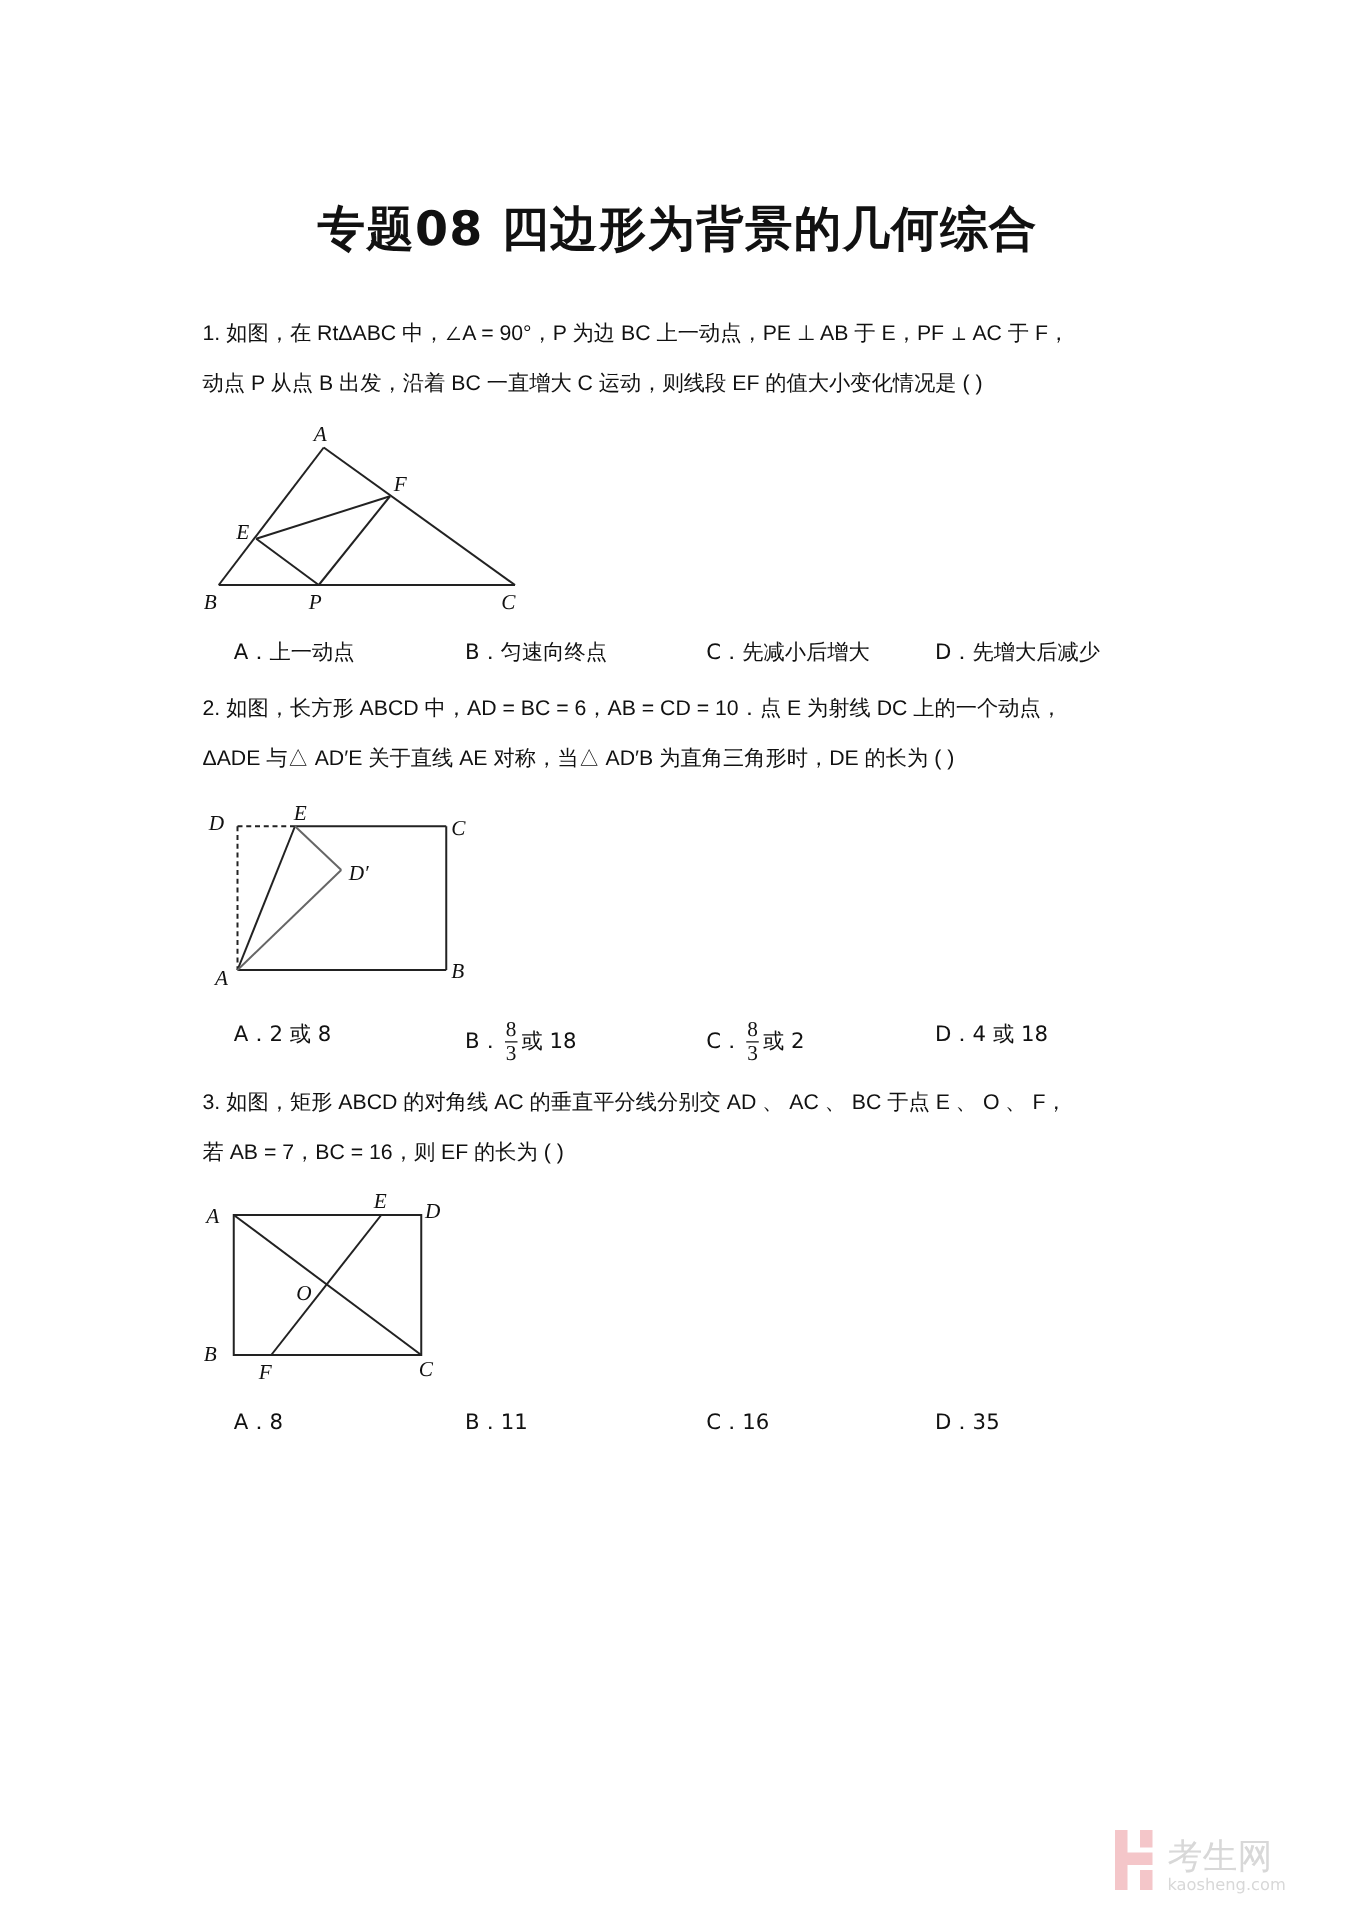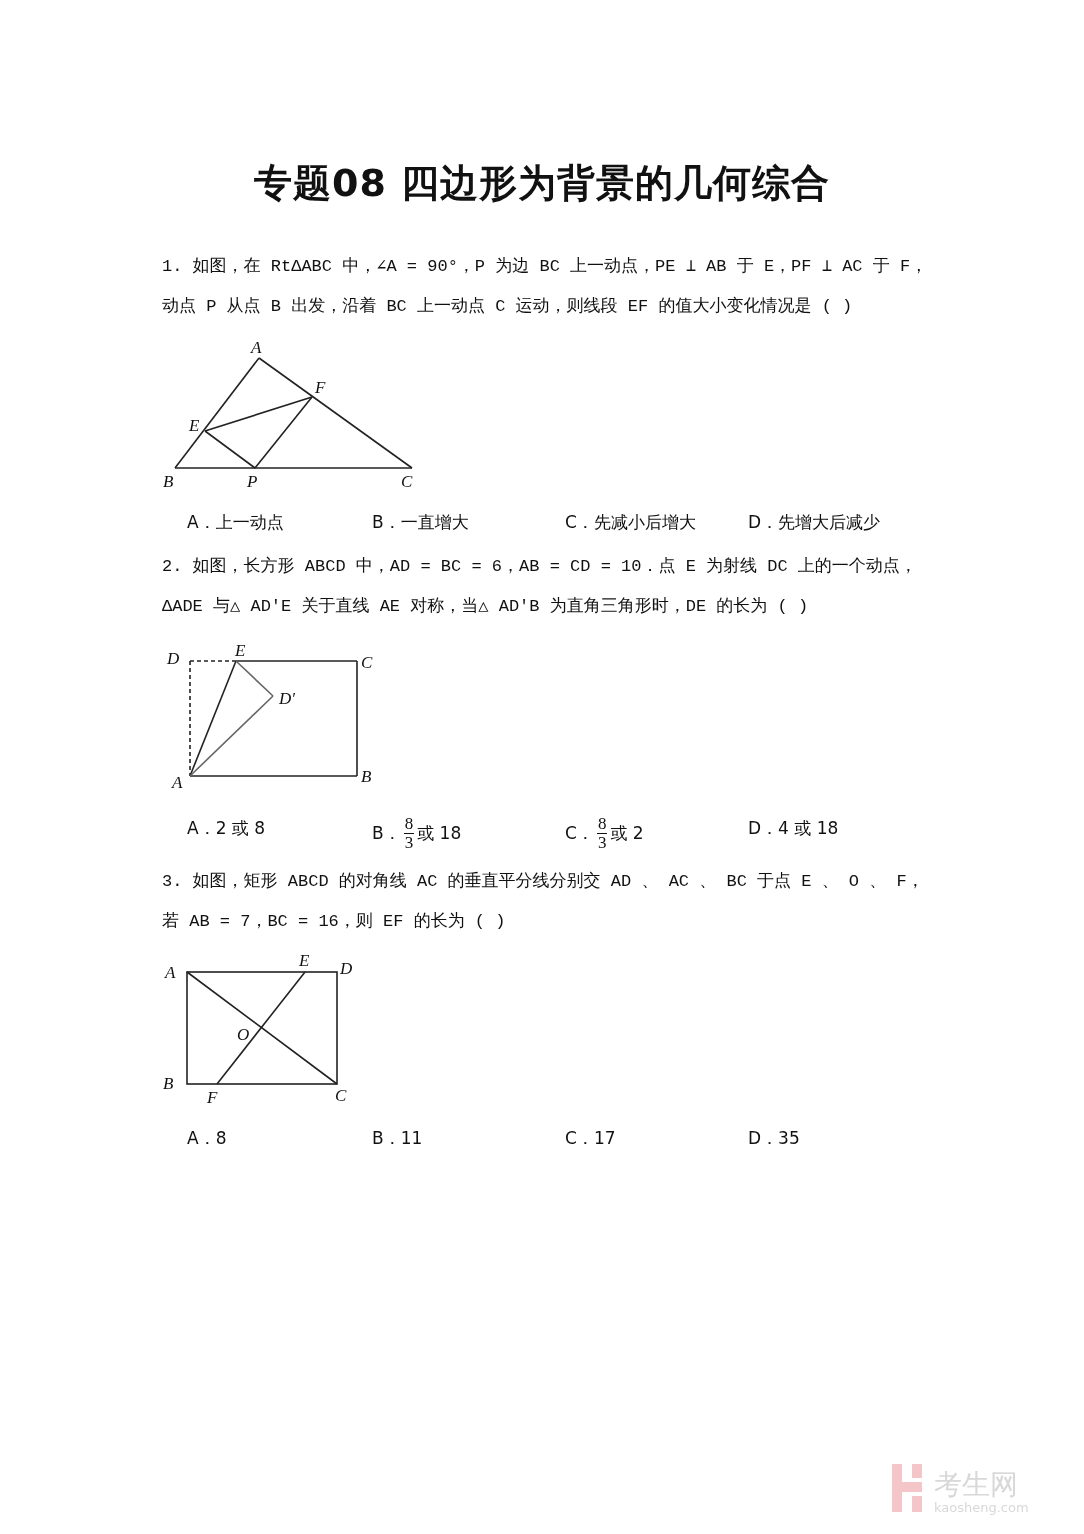--- a/index.html
+++ b/index.html
@@ -3,58 +3,58 @@
 <meta charset="utf-8">
 <style>
   html, body { margin: 0; padding: 0; background: #ffffff; }
   body { width: 1084px; height: 1534px; position: relative; overflow: hidden;
          font-family: "DejaVu Serif", "Liberation Serif", serif; color: #111; }
   .abs { position: absolute; }
   .title { left: 0; width: 1084px; top: 158px; text-align: center;
            font-size: 38px; font-weight: bold; letter-spacing: 1px;
            font-family: "DejaVu Sans", "Liberation Sans", sans-serif; }
   .qline { left: 162px; font-size: 17px; white-space: nowrap; line-height: 26px;
-           font-family: Liberation Mono, monospace; }
+           font-family: Liberation Sans, sans-serif; }
   .opt { font-size: 17px; white-space: nowrap; line-height: 26px;
          font-family: "DejaVu Sans", "Liberation Sans", sans-serif; }
   .frac { display: inline-block; vertical-align: middle; text-align: center;
           font-family: "Liberation Serif", serif; font-size: 17px; line-height: 18px; margin: 0 3px; }
   .frac .num { display: block; border-bottom: 1px solid #111; padding: 0 1px; }
   .frac .den { display: block; }
   svg text { font-family: "Liberation Serif", serif; font-style: italic; font-size: 17px; fill: #111; }
   .wm { right: 24px; bottom: 16px; }
   .wm-text { font-family: "DejaVu Sans", sans-serif; fill: #d8d8d8; font-style: normal; }
 </style>
 </head>
 <body>
 
 <div class="abs title">专题08  四边形为背景的几何综合</div>
 
 <div class="abs qline" style="top:254px">1. 如图，在 RtΔABC 中，∠A = 90°，P 为边 BC 上一动点，PE ⊥ AB 于 E，PF ⊥ AC 于 F，</div>
-<div class="abs qline" style="top:294px">动点 P 从点 B 出发，沿着 BC 上一动点 C 运动，则线段 EF 的值大小变化情况是 (        )</div>
+<div class="abs qline" style="top:294px">动点 P 从点 B 出发，沿着 BC 一直增大 C 运动，则线段 EF 的值大小变化情况是 (        )</div>
 
 <svg class="abs" style="left:155px;top:335px" width="280" height="160">
   <g stroke="#222" stroke-width="1.6" fill="none">
     <line x1="20" y1="133" x2="104" y2="23"></line>
     <line x1="104" y1="23" x2="257" y2="133"></line>
     <line x1="20" y1="133" x2="257" y2="133"></line>
     <line x1="50" y1="96" x2="157" y2="62"></line>
     <line x1="50" y1="96" x2="100" y2="133"></line>
     <line x1="100" y1="133" x2="157" y2="62"></line>
   </g>
   <text x="96" y="18">A</text>
   <text x="160" y="58">F</text>
   <text x="34" y="96">E</text>
   <text x="8" y="152">B</text>
   <text x="92" y="152">P</text>
   <text x="246" y="152">C</text>
 </svg>
 
 <div class="abs opt" style="top:509px;left:187px"><span>A．</span><span>上一动点</span></div>
-<div class="abs opt" style="top:509px;left:372px"><span>B．</span><span>一直增大</span></div>
+<div class="abs opt" style="top:509px;left:372px"><span>B．</span><span>匀速向终点</span></div>
 <div class="abs opt" style="top:509px;left:565px"><span>C．</span><span>先减小后增大</span></div>
 <div class="abs opt" style="top:509px;left:748px"><span>D．</span><span>先增大后减少</span></div>
 
 <div class="abs qline" style="top:554px">2. 如图，长方形 ABCD 中，AD = BC = 6，AB = CD = 10．点 E 为射线 DC 上的一个动点，</div>
 <div class="abs qline" style="top:594px">ΔADE 与△ AD′E 关于直线 AE 对称，当△ AD′B 为直角三角形时，DE 的长为 (        )</div>
 
 <svg class="abs" style="left:155px;top:638px" width="240" height="155">
   <g stroke="#222" stroke-width="1.6" fill="none">
     <line x1="35" y1="23" x2="81" y2="23" stroke-dasharray="4,3"></line>
     <line x1="35" y1="23" x2="35" y2="138" stroke-dasharray="4,3"></line>
@@ -91,21 +91,21 @@
   <text x="144" y="18">E</text>
   <text x="185" y="26">D</text>
   <text x="82" y="92">O</text>
   <text x="8" y="141">B</text>
   <text x="52" y="155">F</text>
   <text x="180" y="153">C</text>
 </svg>
 
 <div class="abs opt" style="top:1125px;left:187px"><span>A．</span><span>8</span></div>
 <div class="abs opt" style="top:1125px;left:372px"><span>B．</span><span>11</span></div>
-<div class="abs opt" style="top:1125px;left:565px"><span>C．</span><span>17</span></div>
+<div class="abs opt" style="top:1125px;left:565px"><span>C．</span><span>16</span></div>
 <div class="abs opt" style="top:1125px;left:748px"><span>D．</span><span>35</span></div>
 
 <svg class="abs wm" width="170" height="60">
   <g fill="#f4c6c9">
     <rect x="2" y="6" width="10" height="48"></rect>
     <rect x="2" y="24" width="30" height="10"></rect>
     <rect x="22" y="6" width="10" height="14"></rect>
     <rect x="22" y="38" width="10" height="16"></rect>
   </g>
   <text class="wm-text" x="44" y="36" style="font-size:28px">考生网</text>

